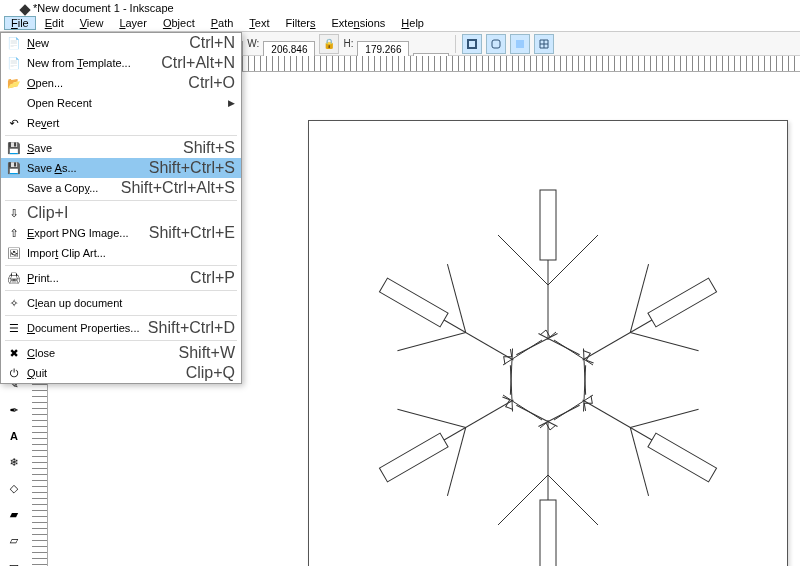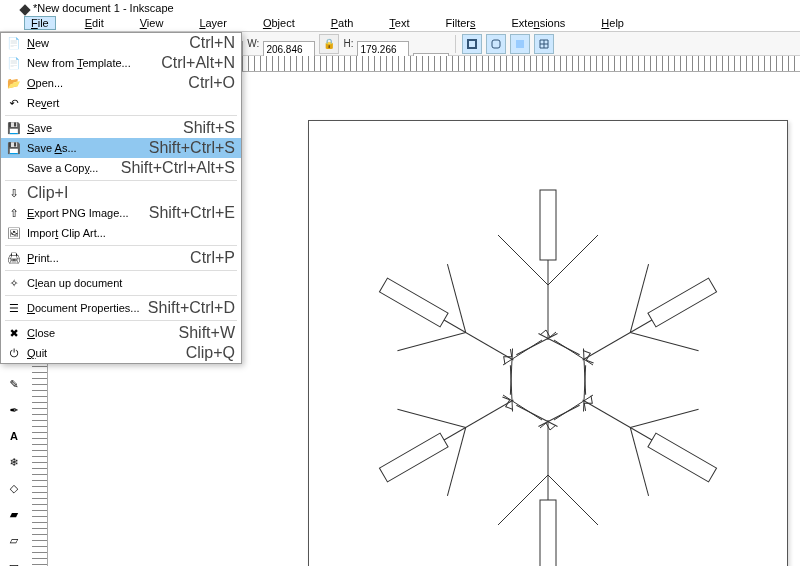--- a/index.html
+++ b/index.html
@@ -1,27 +1,27 @@
 <!DOCTYPE html>
 <html><head>
 <meta charset="utf-8">
 <style>
 * { margin: 0; padding: 0; box-sizing: border-box; font-family: "Segoe UI", Tahoma, sans-serif; font-size: 11px; }
 body { background: #fff; width: 800px; height: 566px; overflow: hidden; position: relative; }
 .titlebar { height: 14px; display: flex; align-items: flex-end; padding-left: 21px; gap: 4px; }
 .titlebar .diamond { width: 8px; height: 8px; background: #333; transform: rotate(45deg); }
 .menubar { height: 18px; display: flex; align-items: center; padding-left: 4px; gap: 2px; border-bottom: 1px solid #ccc; }
-.menubar .menu-item { padding: 1px 7px; cursor: default; margin-left: 20px; }
+.menubar .menu-item { padding: 1px 7px; cursor: default; }
 .menubar .menu-item.active { background: #cde8ff; border: 1px solid #7ab; padding: 0 6px; }
 .menubar .underline { text-decoration: underline; }
 .toolbar { height: 24px; display: flex; align-items: center; padding-left: 4px; gap: 4px; border-bottom: 1px solid #d0d0d0; background: #f7f7f7; }
 .tb-btn { width: 20px; height: 20px; border: 1px solid #c8c8c8; background: #f0f0f0; display: flex; align-items: center; justify-content: center; font-size: 10px; }
 .tb-sep { width: 1px; height: 18px; background: #ccc; margin: 0 2px; }
 .tb-label { font-size: 10px; color: #333; }
-.tb-input { width: 52px; height: 18px; border: 1px solid #aaa; background: #fff; font-size: 10px; padding: 0 2px; text-align: left; margin-top: 12px; }
+.tb-input { width: 52px; height: 18px; border: 1px solid #aaa; background: #fff; font-size: 10px; padding: 0 2px; text-align: center; margin-top: 12px; }
 .tb-unit { width: 36px; height: 18px; border: 1px solid #aaa; background: #fff; font-size: 10px; display: flex; align-items: center; padding: 0 2px; margin-top: 36px; }
 .tb-toggle { width: 20px; height: 20px; border: 1px solid #9bc; background: #cde8ff; display: flex; align-items: center; justify-content: center; }
 .tb-toggle svg, .tb-btn svg { width: 12px; height: 12px; }
 .ruler-h { position: absolute; left: 32px; top: 56px; right: 0; height: 16px; background: repeating-linear-gradient(to right, #888 0, #888 1px, #fff 1px, #fff 6px); border-bottom: 1px solid #aaa; }
 .ruler-v { position: absolute; left: 32px; top: 72px; bottom: 0; width: 16px; background: repeating-linear-gradient(to bottom, #888 0, #888 1px, #fff 1px, #fff 6px); border-right: 1px solid #aaa; }
 .toolbox { position: absolute; left: 0; top: 370px; width: 32px; display: flex; flex-direction: column; gap: 2px; padding: 2px; }
 .tool { width: 24px; height: 24px; display: flex; align-items: center; justify-content: center; }
 .canvas-area { position: absolute; left: 48px; top: 72px; right: 0; bottom: 0; background: #fff; }
 .page { position: absolute; left: 260px; top: 48px; width: 480px; height: 500px; background: #fff; border: 1px solid #555; box-shadow: 2px 2px 4px rgba(0,0,0,0.15); }
 .snowflake { position: absolute; left: 50%; top: 52%; transform: translate(-50%, -50%); }
@@ -154,20 +154,25 @@
       <span class="icon">📄</span>
       <span class="label">New from <span style="text-decoration:underline">T</span>emplate...</span>
       <span class="shortcut">Ctrl+Alt+N</span>
     </div>
     <div class="dd-item">
       <span class="icon">📂</span>
       <span class="label"><span style="text-decoration:underline">O</span>pen...</span>
       <span class="shortcut">Ctrl+O</span>
     </div>
     <div class="dd-item">
+      <span class="icon"></span>
+      <span class="label">Open Recent</span>
+      <span class="arrow">▶</span>
+    </div>
+    <div class="dd-item">
       <span class="icon">↶</span>
       <span class="label">Re<span style="text-decoration:underline">v</span>ert</span>
     </div>
     <div class="dd-sep"></div>
     <div class="dd-item">
       <span class="icon">💾</span>
       <span class="label"><span style="text-decoration:underline">S</span>ave</span>
       <span class="shortcut">Shift+S</span>
     </div>
     <div class="dd-item highlighted">

